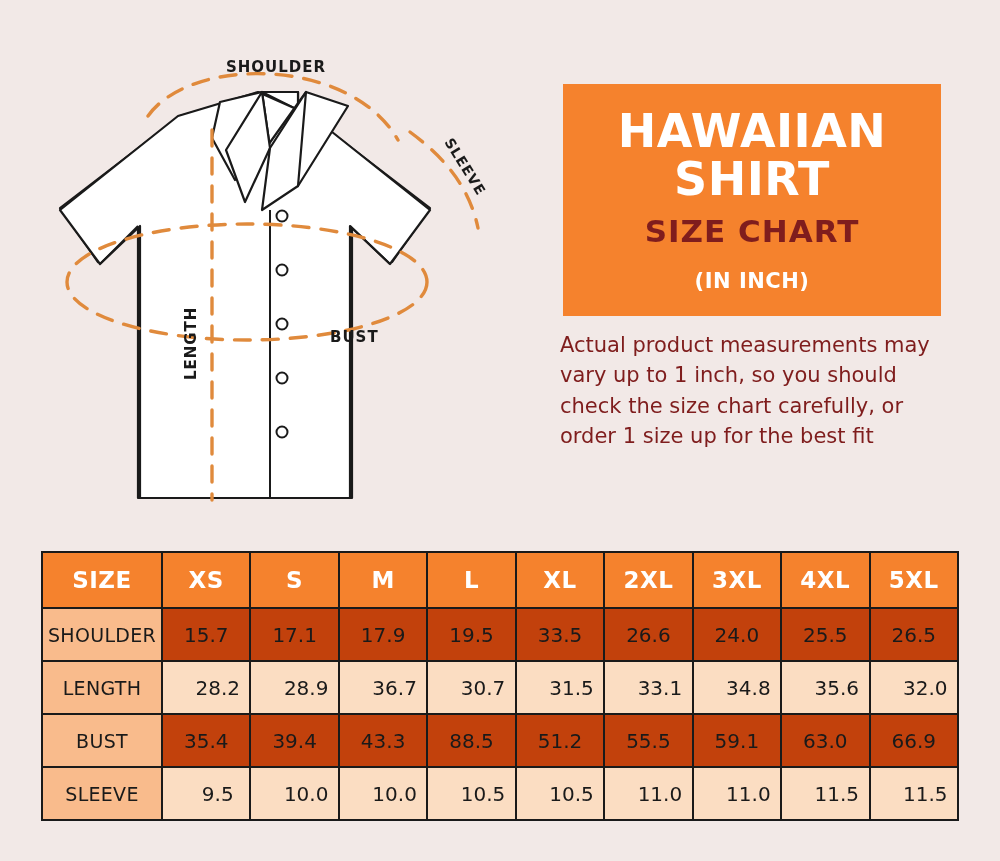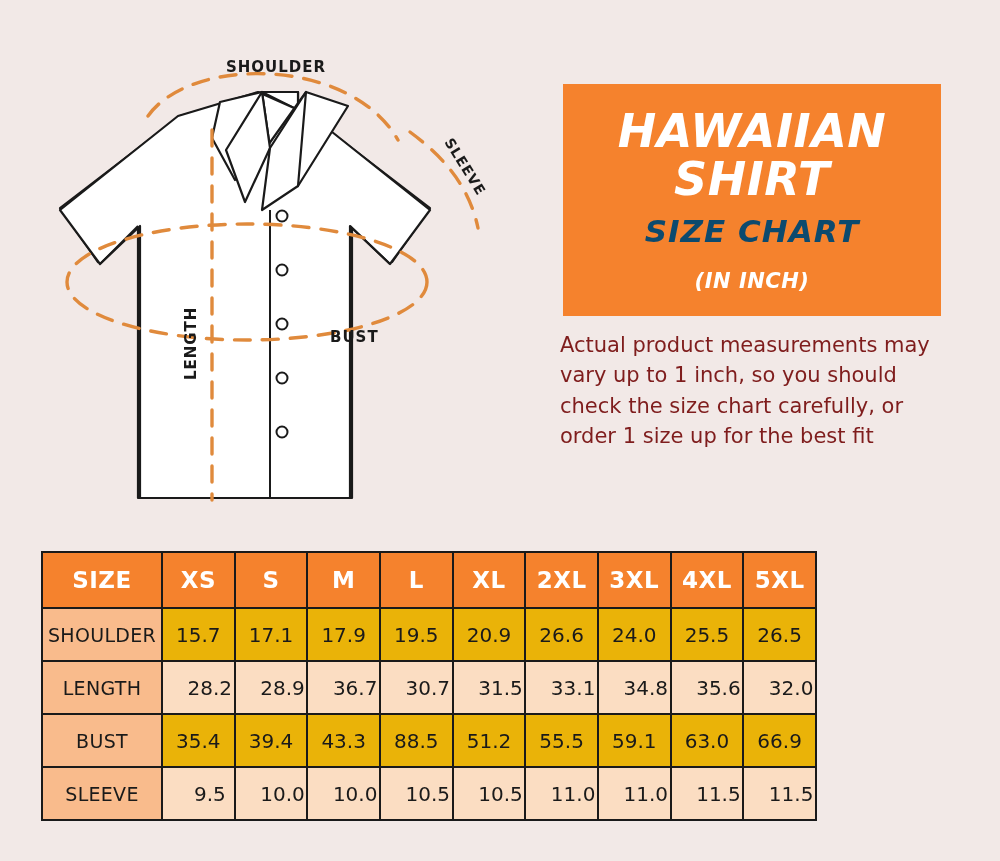--- a/index.html
+++ b/index.html
@@ -66,32 +66,31 @@
     top: 84px;
     width: 378px;
     height: 232px;
     background: #f5822d;
     box-sizing: border-box;
     display: flex;
     flex-direction: column;
     justify-content: center;
     align-items: center;
     text-align: center;
-    font-style: italic;
   }
   #title-main {
     color: #ffffff;
     font-size: 46px;
     font-weight: bold;
     line-height: 1.05;
     letter-spacing: 0.5px;
     padding: 0 10px;
   }
   #title-sub {
-    color: #0c4a6e;
+    color: #7f1d1d;
     font-size: 31px;
     font-weight: bold;
     letter-spacing: 1px;
     margin-top: 10px;
   }
   #title-unit {
     color: #ffffff;
     font-size: 21px;
     font-weight: bold;
     margin-top: 20px;
@@ -106,21 +105,21 @@
     font-size: 21px;
     line-height: 1.45;
     color: #7f1d1d;
   }
 
   
   #size-table {
     position: absolute;
     left: 41px;
     top: 551px;
-    width: 776px;
+    width: 918px;
     border-collapse: collapse;
     table-layout: fixed;
   }
   #size-table td, #size-table th {
     border: 2px solid #1a1a1a;
     text-align: center;
     font-family: "DejaVu Sans", sans-serif;
     color: #1a1a1a;
   }
   #size-table thead th {
@@ -138,21 +137,21 @@
   #size-table tbody td.rowhead {
     background: #f9bb8c;
     font-size: 19px;
     letter-spacing: 0.3px;
   }
   #size-table tbody tr.alt td.valcell {
     background: #fbddc2;
     padding-left: 24px;
   }
   #size-table tbody tr td.valcell {
-    background: #eab308;
+    background: #c2410c;
   }
   #size-table col.label-col { width: 120px; }
 </style>
 </head>
 <body>
 
 <div id="illustration">
   <svg width="520" height="480" viewBox="0 0 520 480">
 
     <g fill="#ffffff" stroke="#1a1a1a" stroke-width="2.2" stroke-linejoin="round">
@@ -225,21 +224,21 @@
       <th>5XL</th>
     </tr>
   </thead>
   <tbody>
     <tr>
       <td class="rowhead">SHOULDER</td>
       <td class="valcell">15.7</td>
       <td class="valcell">17.1</td>
       <td class="valcell">17.9</td>
       <td class="valcell">19.5</td>
-      <td class="valcell">20.9</td>
+      <td class="valcell">33.5</td>
       <td class="valcell">26.6</td>
       <td class="valcell">24.0</td>
       <td class="valcell">25.5</td>
       <td class="valcell">26.5</td>
     </tr>
     <tr class="alt">
       <td class="rowhead">LENGTH</td>
       <td class="valcell">28.2</td>
       <td class="valcell">28.9</td>
       <td class="valcell">36.7</td>

